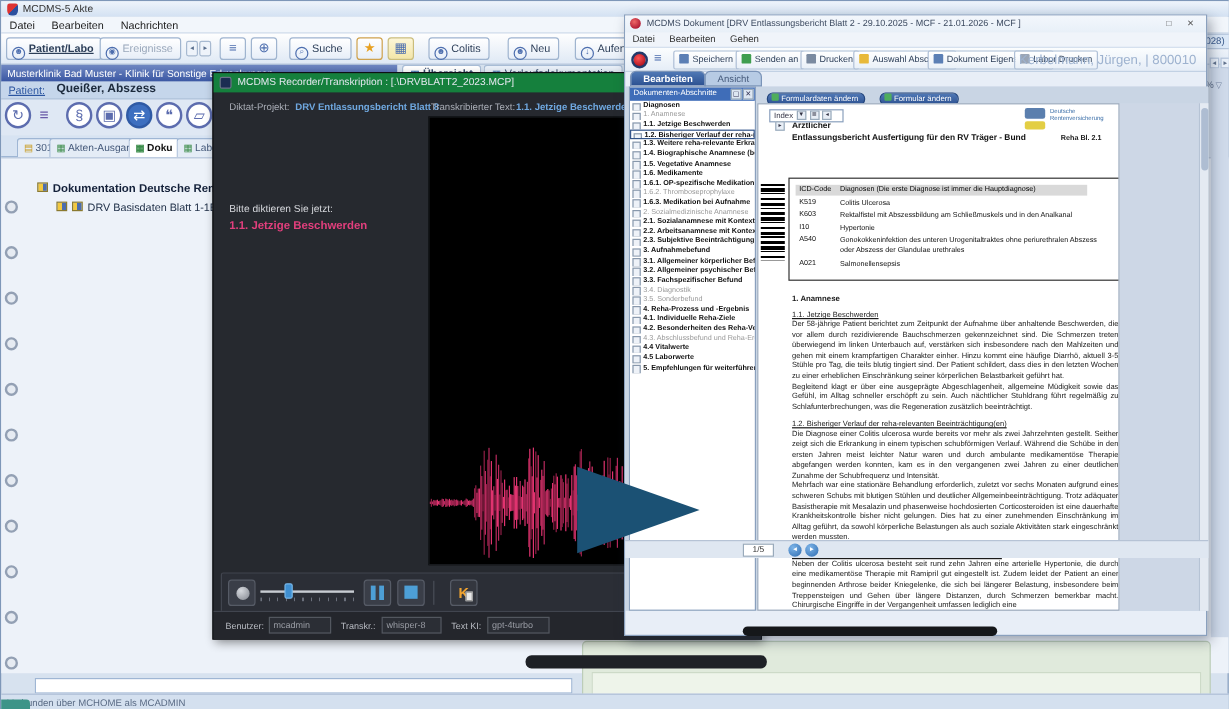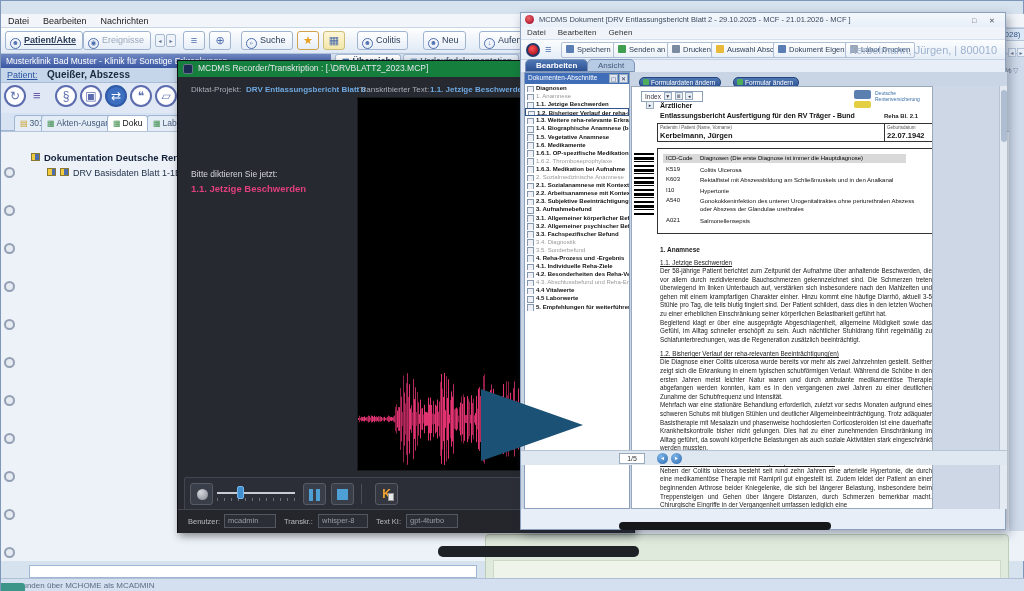--- a/index.html
+++ b/index.html
@@ -45,21 +45,21 @@
   .patient-row .lbl { position:absolute; left:6px; top:2px; font-size:9px; color:#2b55a0; text-decoration:underline; }
   .patient-row .val { position:absolute; left:46px; top:1px; font-size:10px; font-weight:bold; color:#1c2a3c; }
   .icon-row { left:0; top:82px; width:520px; height:30px; background:#dfe8f4; }
   .cicon { position:absolute; top:2px; width:22px; height:22px; border:2px solid #5c6cae; border-radius:50%;
     background:#fff; color:#5c6cae; font-size:12px; text-align:center; line-height:18px; }
   .cicon.fill { background:#3d6fc0; color:#fff; border-color:#2f5aa5; }
   .lines-ic { position:absolute; top:6px; width:16px; height:14px; color:#6a5aa8; font-size:13px; line-height:14px; font-weight:bold; }
   .rec-tabs { left:0; top:112px; width:520px; height:18px; background:#d7e3f2; border-bottom:1px solid #9fb6d4; }
   .rtab { position:absolute; top:2px; height:16px; border:1px solid #9fb6d4; border-bottom:none; border-radius:3px 3px 0 0;
     background:#e4ecf6; font-size:8.5px; color:#44597a; line-height:15px; padding:0 5px; white-space:nowrap; }
-  .rtab.on { background:#fff; font-weight:normal; color:#111; }
+  .rtab.on { background:#fff; font-weight:bold; color:#111; }
   .rtab .gi { font-size:8px; margin-right:2px; }
   .tree-panel { left:0; top:130px; width:1024px; height:430px; background:#edf2f9; border-top:1px solid #b3c4da; }
   .rings { position:absolute; left:1px; top:8px; width:16px; }
   .ring { width:11px; height:11px; border:2px solid #93a0b4; border-radius:50%; margin:27px 0 0 2px; background:#e6ebf2; }
   .tree-root { position:absolute; left:30px; top:20px; font-size:9.5px; font-weight:bold; color:#14213a; white-space:nowrap; }
   .tree-child { position:absolute; left:46px; top:36px; font-size:9px; color:#22324a; white-space:nowrap; }
   .titem-ic { display:inline-block; width:9px; height:8px; background:linear-gradient(90deg,#f3c93f 50%,#4d6eae 50%);
     border:1px solid #8a7a30; margin-right:4px; }
   .bottom-field { left:28px; top:564px; width:448px; height:13px; background:#fff; border:1px solid #9fb6d4; }
   .statusbar { left:0; top:577px; width:1024px; height:14px; background:#d4e0ef; border-top:1px solid #aebfd6;
@@ -194,26 +194,30 @@
   
   .big-triangle { left:479px; top:387px; width:106px; height:76px; z-index:50; }
 </style>
 </head>
 <body>
 
 <div class="stage">
 
   <div class="abs main-win">
 
+    <div class="abs main-title">
+      <span class="shield"></span>
+      <span>MCDMS-5 Akte</span>
+    </div>
 
     <div class="abs main-menubar"><span>Datei</span><span>Bearbeiten</span><span>Nachrichten</span></div>
 
     <div class="abs main-toolbar">
       <span class="tbtn sel" style="left:4px;">
-        <span class="pic">☻</span><span>Patient/Akte</span></span>
+        <span class="pic">☻</span><span>Patient/Labo</span></span>
       <span class="tbtn dis" style="left:82px;">
         <span class="pic">◉</span><span>Ereignisse</span></span>
       <span class="mini" style="left:154px;">◂</span>
       <span class="mini" style="left:165px;">▸</span>
       <span class="sq-btn" style="left:182px;">≡</span>
       <span class="sq-btn" style="left:208px;">⊕</span>
       <span class="tbtn" style="left:240px;">
         <span class="pic">⌕</span><span>Suche</span></span>
       <span class="sq-btn" style="left:296px; color:#e8a020; border-color:#cfa24d;">★</span>
       <span class="sq-btn" style="left:322px; background:linear-gradient(#fdf6d8,#f3e6a8); border-color:#cbbd7a;">▦</span>
@@ -577,30 +581,20 @@
         <span class="logo-b1"></span>
         <span class="logo-b2"></span>
         <div class="logo-tx">
           <div>Deutsche</div>
           <div>Rentenversicherung</div>
         </div>
         <div class="ph1">Ärztlicher</div>
         <div class="ph2">Entlassungsbericht  Ausfertigung für den RV Träger  -  Bund</div>
         <div class="reha">Reha Bl. 2.1</div>
 
-        <div class="ptable">
-          <div class="c1">
-            <span class="l">Patientin / Patient (Name, Vorname)</span>
-            <span class="v">Kerbelmann, Jürgen</span>
-          </div>
-          <div class="c2">
-            <span class="l">Geburtsdatum</span>
-            <span class="v">22.07.1942</span>
-          </div>
-        </div>
 
         <div class="barcode"></div>
 
         <div class="icd-box">
           <div class="icd-hd">
             <span style="position:absolute; left:3px;">ICD-Code</span>
             <span style="position:absolute; left:37px;">Diagnosen (Die erste Diagnose ist immer die Hauptdiagnose)</span>
           </div>
           <div id="icd-rows">
               <div class="icd-row" style="top: 17px;">

